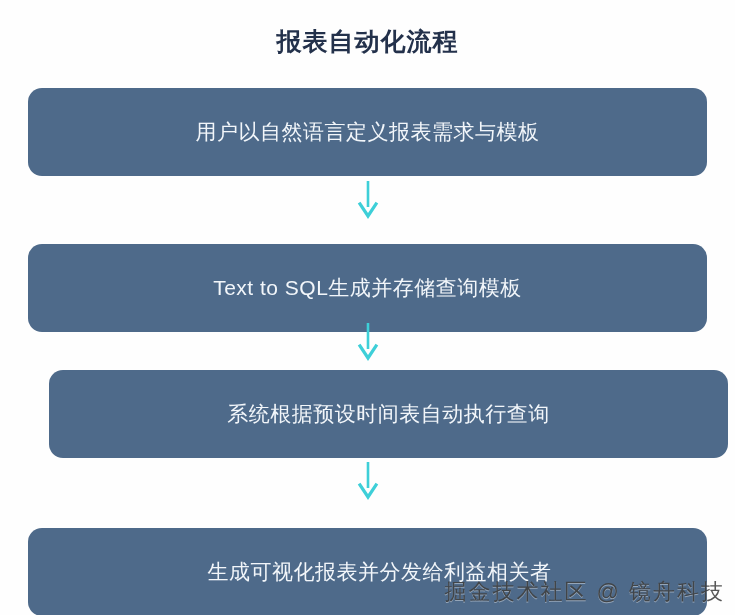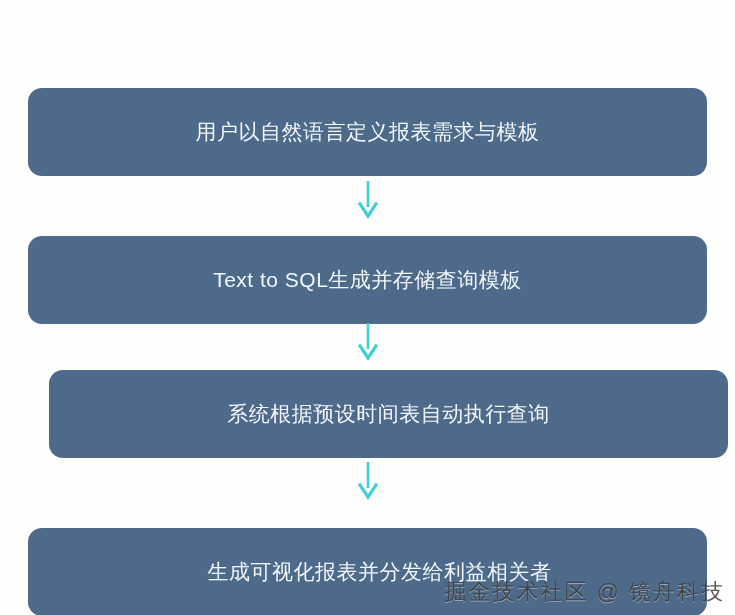--- a/index.html
+++ b/index.html
@@ -54,21 +54,21 @@
     color: #f2f6fa;
     font-size: 21px;
     font-weight: normal;
     letter-spacing: 0.5px;
     line-height: 30px;
     text-align: center;
     white-space: nowrap;
   }
 
   .node-1 { top: 88px; }
-  .node-2 { top: 236px; }
+  .node-2 { top: 244px; }
   .node-3 { top: 370px; margin-left: 21px; }
   .node-4 { top: 528px; padding-left: 24px; }
 
   
   .flow-arrow {
     position: absolute;
     left: 352px;
     width: 32px;
     height: 40px;
     line-height: 0;
@@ -90,20 +90,21 @@
     pointer-events: none;
     line-height: 30px;
     text-shadow: 0 1px 0 rgba(255,255,255,0.45);
   }
 </style>
 </head>
 <body>
 
 <div id="flow-canvas">
 
+  <div class="chart-title">报表自动化流程</div>
 
   <div class="flow-node node-1">
     <span class="flow-node-label">用户以自然语言定义报表需求与模板</span>
   </div>
 
   <div class="flow-arrow arrow-1">
     <svg width="32" height="40" viewBox="0 0 32 40" xmlns="http://www.w3.org/2000/svg">
       <line x1="16" y1="1" x2="16" y2="27" stroke="#3ecfd8" stroke-width="2.6"></line>
       <path d="M8 24 L16 36 L24 24" fill="none" stroke="#3ecfd8" stroke-width="3.2" stroke-linecap="square" stroke-linejoin="miter"></path>
     </svg>

